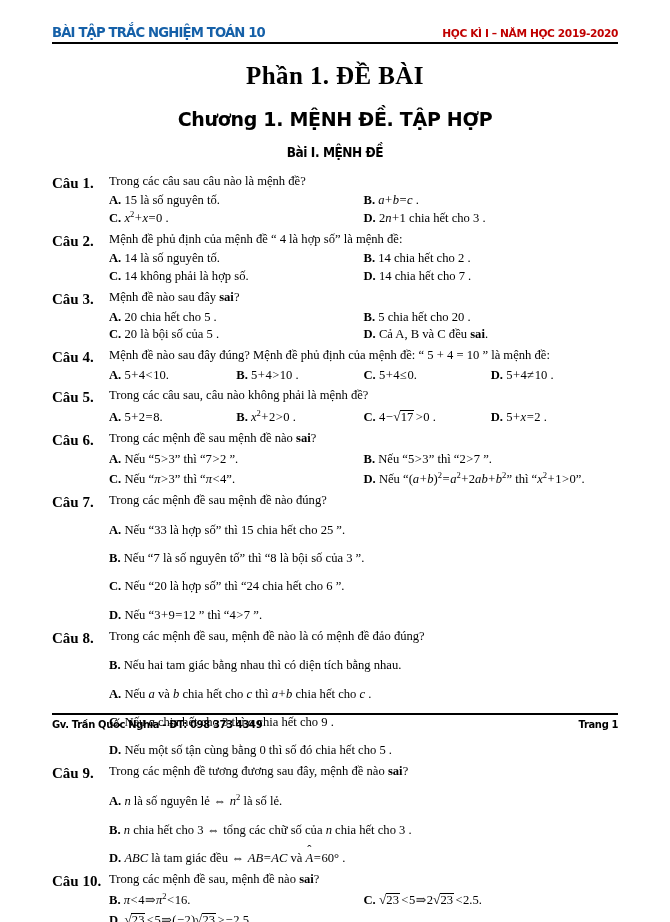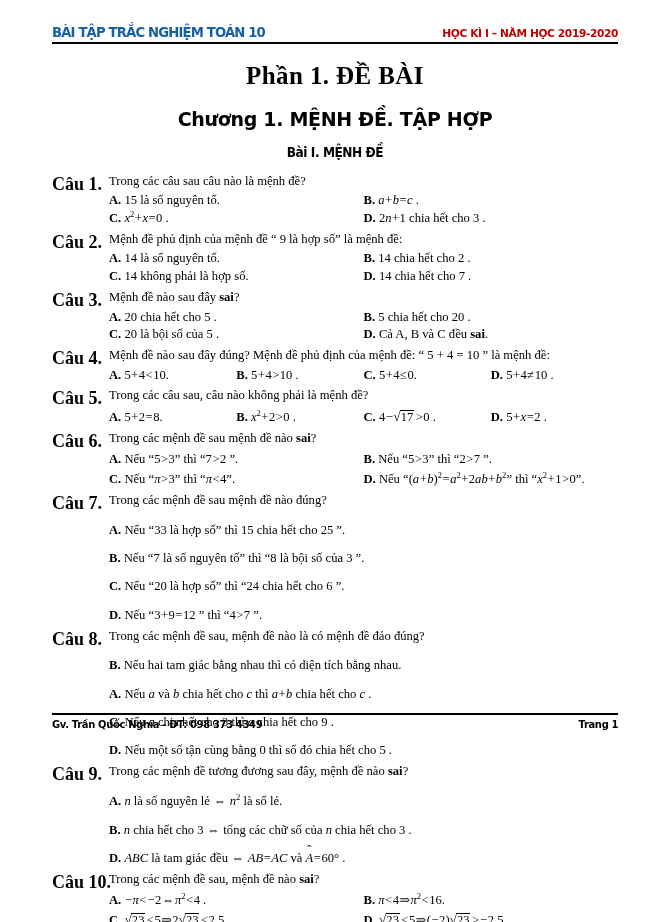--- a/index.html
+++ b/index.html
@@ -90,21 +90,21 @@
   }
   .q {
     display: flex;
     align-items: flex-start;
     margin-bottom: 5.5px;
   }
   .q-label {
     flex: 0 0 auto;
     width: 57px;
     font-weight: bold;
-    font-size: 18px;
+    font-size: 15px;
     white-space: nowrap;
   }
   .q-body {
     flex: 1 1 auto;
     min-width: 0;
   }
   .q-stem {
     margin-bottom: 1.5px;
   }
   .opts {
@@ -217,21 +217,21 @@
           <div class="opt"><span class="opt-k">B.</span> <span class="m">a</span><span class="op">+</span><span class="m">b</span><span class="op">=</span><span class="m">c</span> .</div>
           <div class="opt"><span class="opt-k">C.</span> <span class="m">x</span><sup class="en">2</sup><span class="op">+</span><span class="m">x</span><span class="op">=</span><span class="mr">0</span> .</div>
           <div class="opt"><span class="opt-k">D.</span> <span class="mr">2</span><span class="m">n</span><span class="op">+</span><span class="mr">1</span> chia hết cho <span class="mr">3</span> .</div>
         </div>
       </div>
     </div>
 
     <div class="q">
       <div class="q-label">Câu 2.</div>
       <div class="q-body">
-        <div class="q-stem">Mệnh đề phủ định của mệnh đề “ 9 là hợp số” là mệnh đề:</div>
+        <div class="q-stem">Mệnh đề phủ định của mệnh đề “ 4 là hợp số” là mệnh đề:</div>
         <div class="opts cols2">
           <div class="opt"><span class="opt-k">A.</span> 14 là số nguyên tố.</div>
           <div class="opt"><span class="opt-k">B.</span> 14 chia hết cho 2 .</div>
           <div class="opt"><span class="opt-k">C.</span> 14 không phải là hợp số.</div>
           <div class="opt"><span class="opt-k">D.</span> 14 chia hết cho 7 .</div>
         </div>
       </div>
     </div>
 
     <div class="q">
@@ -322,21 +322,20 @@
           <div class="opt tall"><span class="opt-k">D.</span> <span class="m">ABC</span> là tam giác đều <span class="op">⇔</span> <span class="m">AB</span><span class="op">=</span><span class="m">AC</span> và <span class="hat">A</span><span class="op">=</span><span class="mr">60°</span> .</div>
         </div>
       </div>
     </div>
 
     <div class="q">
       <div class="q-label">Câu 10.</div>
       <div class="q-body">
         <div class="q-stem">Trong các mệnh đề sau, mệnh đề nào <span class="b">sai</span>?</div>
         <div class="opts cols2">
-          <div class="opt tall"><span class="opt-k">A.</span> <span class="op">−</span><span class="m">π</span><span class="op">&lt;</span><span class="op">−</span><span class="mr">2</span><span class="op">⇔</span><span class="m">π</span><sup class="en">2</sup><span class="op">&lt;</span><span class="mr">4</span> .</div>
           <div class="opt tall"><span class="opt-k">B.</span> <span class="m">π</span><span class="op">&lt;</span><span class="mr">4</span><span class="op">⇒</span><span class="m">π</span><sup class="en">2</sup><span class="op">&lt;</span><span class="mr">16</span>.</div>
           <div class="opt tall"><span class="opt-k">C.</span> <span class="sqrt"><span class="rad">23</span></span><span class="op">&lt;</span><span class="mr">5</span><span class="op">⇒</span><span class="mr">2</span><span class="sqrt"><span class="rad">23</span></span><span class="op">&lt;</span><span class="mr">2.5</span>.</div>
           <div class="opt tall"><span class="opt-k">D.</span> <span class="sqrt"><span class="rad">23</span></span><span class="op">&lt;</span><span class="mr">5</span><span class="op">⇒</span><span class="mr">(</span><span class="op">−</span><span class="mr">2)</span><span class="sqrt"><span class="rad">23</span></span><span class="op">&gt;</span><span class="op">−</span><span class="mr">2.5</span> .</div>
         </div>
       </div>
     </div>
 
   </div>
 
   <div class="footer">

